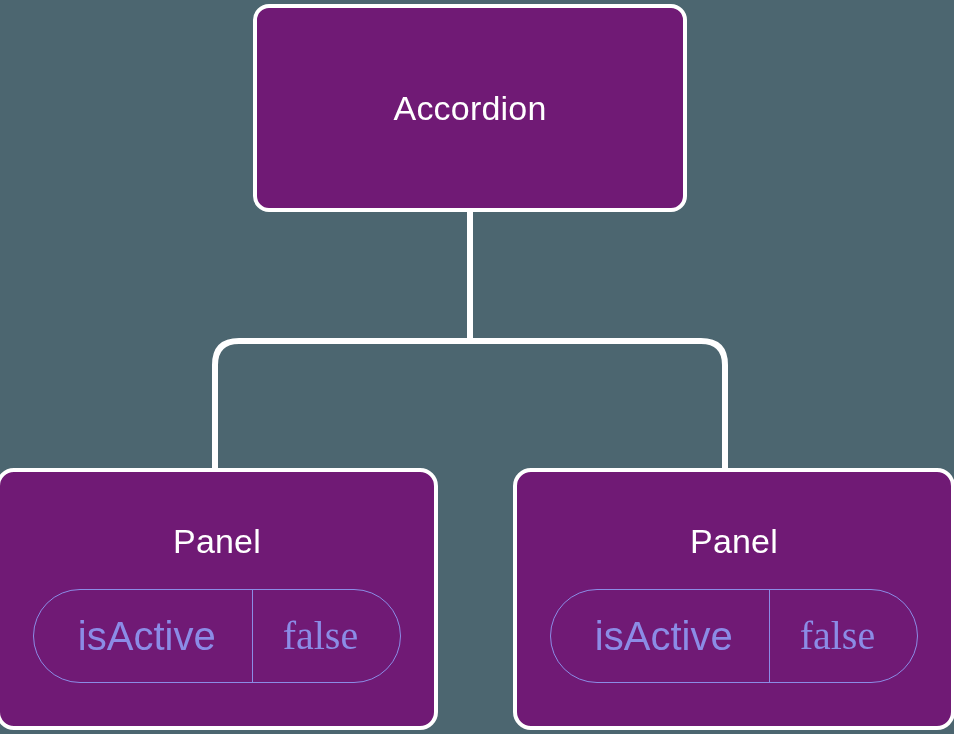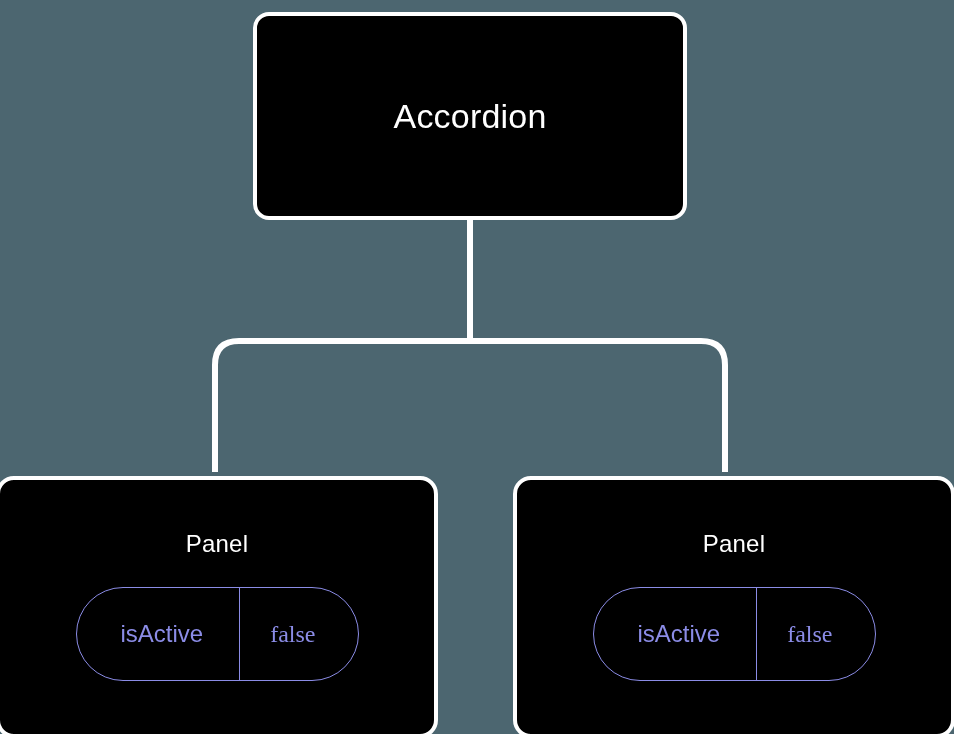--- a/index.html
+++ b/index.html
@@ -26,27 +26,26 @@
     top: 0;
     width: 954px;
     height: 734px;
     pointer-events: none;
   }
 
   
   .node {
     position: absolute;
     box-sizing: border-box;
-    background: #000000;
+    background: #701a75;
     border: 4px solid #ffffff;
     border-radius: 16px;
     display: flex;
     flex-direction: column;
     align-items: center;
-    margin-top: 8px;
   }
   .node.root {
     left: 253px;
     top: 4px;
     width: 434px;
     height: 208px;
     justify-content: center;
   }
   .node-title {
     color: #ffffff;
@@ -59,39 +58,39 @@
 
   .node.child {
     width: 442px;
     height: 262px;
     top: 468px;
     padding-top: 52px;
     border-radius: 18px;
   }
   .node.child.left  { left: -4px; }
   .node.child.right { left: 513px; }
-  .node.child .node-title { font-size: 24px; }
+  .node.child .node-title { font-size: 34px; }
 
   
   .prop-pill {
     margin-top: 31px;
     height: 94px;
     box-sizing: border-box;
     display: flex;
     align-items: stretch;
     border: 1.6px solid #8b8ce6;
     border-radius: 47px;
     overflow: hidden;
   }
   .prop-cell {
     display: flex;
     align-items: center;
     justify-content: center;
     color: #8b8ce6;
-    font-size: 24px;
+    font-size: 40px;
     line-height: 1;
     white-space: nowrap;
   }
   .prop-key {
     padding: 0 36px 0 44px;
   }
   .prop-value {
     padding: 0 42px 0 30px;
     border-left: 1.6px solid #8b8ce6;
     font-family: Liberation Serif, serif;

